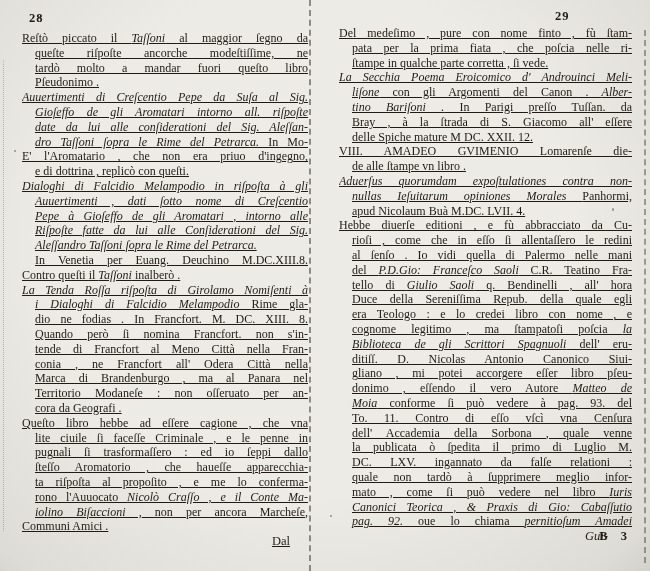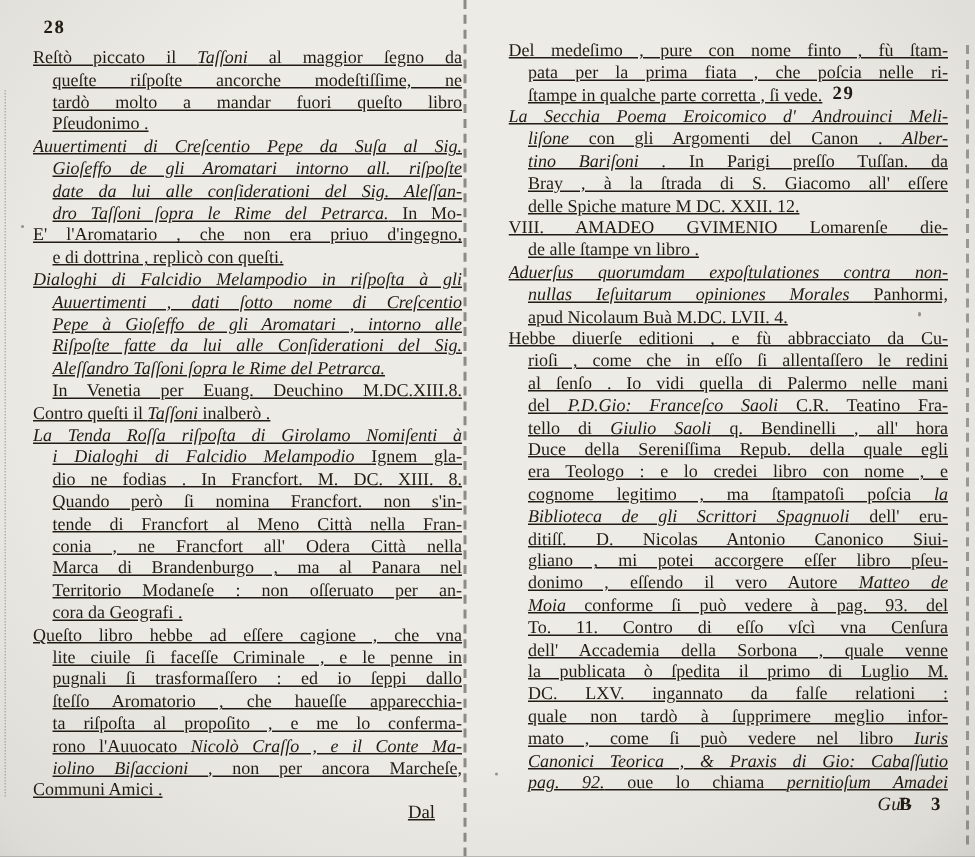--- a/index.html
+++ b/index.html
@@ -10,21 +10,21 @@
     background-image: radial-gradient(ellipse at 48% 42%, #edebe6 55%, #dedcd6 92%, #d3d1cb 100%);
     font-family:"Liberation Serif","DejaVu Serif",serif;
     color:#211b14;
     overflow:hidden;
   }
   .pagenum {
     position:absolute;
     font-size:12.5px; font-weight:bold; letter-spacing:1px;
   }
   .pagenum-left { left:29px; top:11px;text-align:center; }
-  .pagenum-right { left:555px; top:9px;margin-top:46px; }
+  .pagenum-right { left:555px; top:9px; }
   .col { position:absolute;text-decoration:underline; }
   .col-left  { left:22px;  top:31px; width:286px; }
   .col-right { left:339px; top:26px; width:293px; }
   .line {
     height:14.8px; line-height:14.6px; font-size:12px;
     text-align:justify; text-align-last:justify;
     overflow:hidden; white-space:nowrap;
   }
   .line.short { text-align:left; text-align-last:left; }
   .line.ind { padding-left:13px; }
@@ -83,21 +83,21 @@
         <div class="line"><span>E' l'Aromatario , che non era priuo d'ingegno,</span></div>
         <div class="line ind short"><span>e di dottrina , replicò con queſti.</span></div>
         <div class="line"><span class="it">Dialoghi di Falcidio Melampodio in riſpoſta à gli</span></div>
         <div class="line ind"><span class="it">Auuertimenti , dati ſotto nome di Creſcentio</span></div>
         <div class="line ind"><span class="it">Pepe à Gioſeffo de gli Aromatari , intorno alle</span></div>
         <div class="line ind"><span class="it">Riſpoſte fatte da lui alle Conſiderationi del Sig.</span></div>
         <div class="line ind short"><span class="it">Aleſſandro Taſſoni ſopra le Rime del Petrarca.</span></div>
         <div class="line ind"><span>In Venetia per Euang. Deuchino M.DC.XIII.8.</span></div>
         <div class="line short"><span>Contro queſti il </span><span class="it">Taſſoni</span><span> inalberò .</span></div>
         <div class="line"><span class="it">La Tenda Roſſa riſpoſta di Girolamo Nomiſenti à</span></div>
-        <div class="line ind"><span class="it">i Dialoghi di Falcidio Melampodio </span><span>Ignem gla-</span></div>
+        <div class="line ind"><span class="it">i Dialoghi di Falcidio Melampodio </span><span>Rime gla-</span></div>
         <div class="line ind"><span>dio ne fodias . In Francfort. M. DC. XIII. 8.</span></div>
         <div class="line ind"><span>Quando però ſi nomina Francfort. non s'in-</span></div>
         <div class="line ind"><span>tende di Francfort al Meno Città nella Fran-</span></div>
         <div class="line ind"><span>conia , ne Francfort all' Odera Città nella</span></div>
         <div class="line ind"><span>Marca di Brandenburgo , ma al Panara nel</span></div>
         <div class="line ind"><span>Territorio Modaneſe : non oſſeruato per an-</span></div>
         <div class="line ind short"><span>cora da Geografi .</span></div>
         <div class="line"><span>Queſto libro hebbe ad eſſere cagione , che vna</span></div>
         <div class="line ind"><span>lite ciuile ſi faceſſe Criminale , e le penne in</span></div>
         <div class="line ind"><span>pugnali ſi trasformaſſero : ed io ſeppi dallo</span></div>

